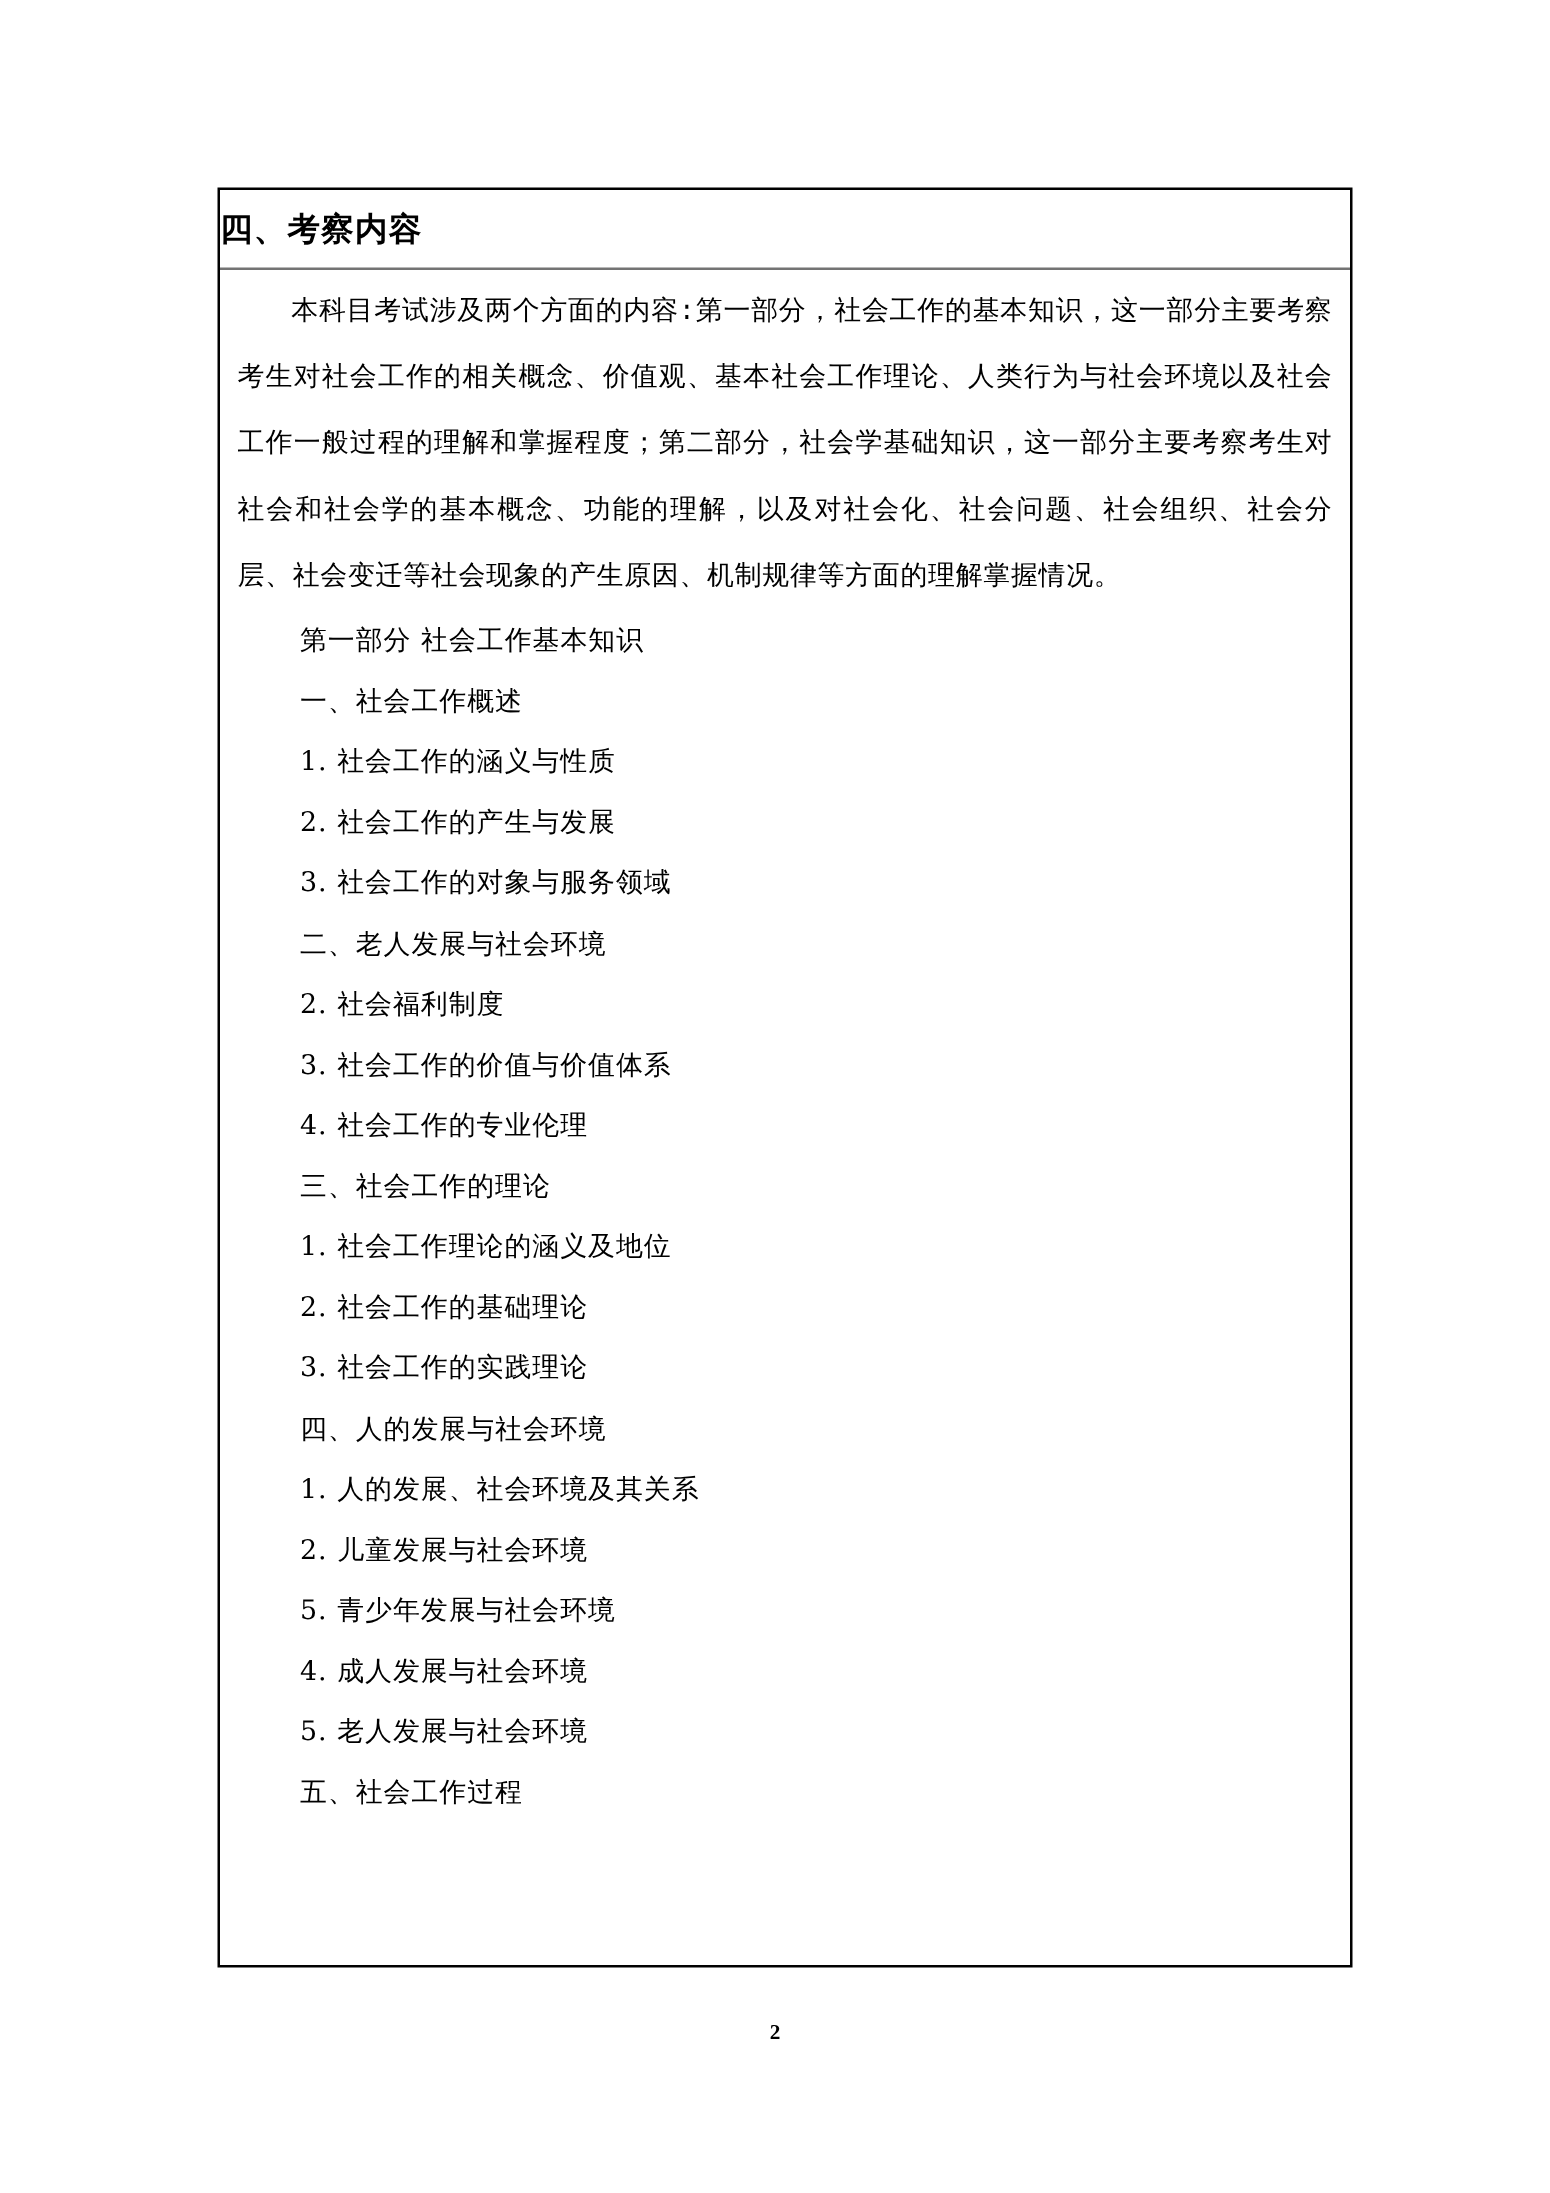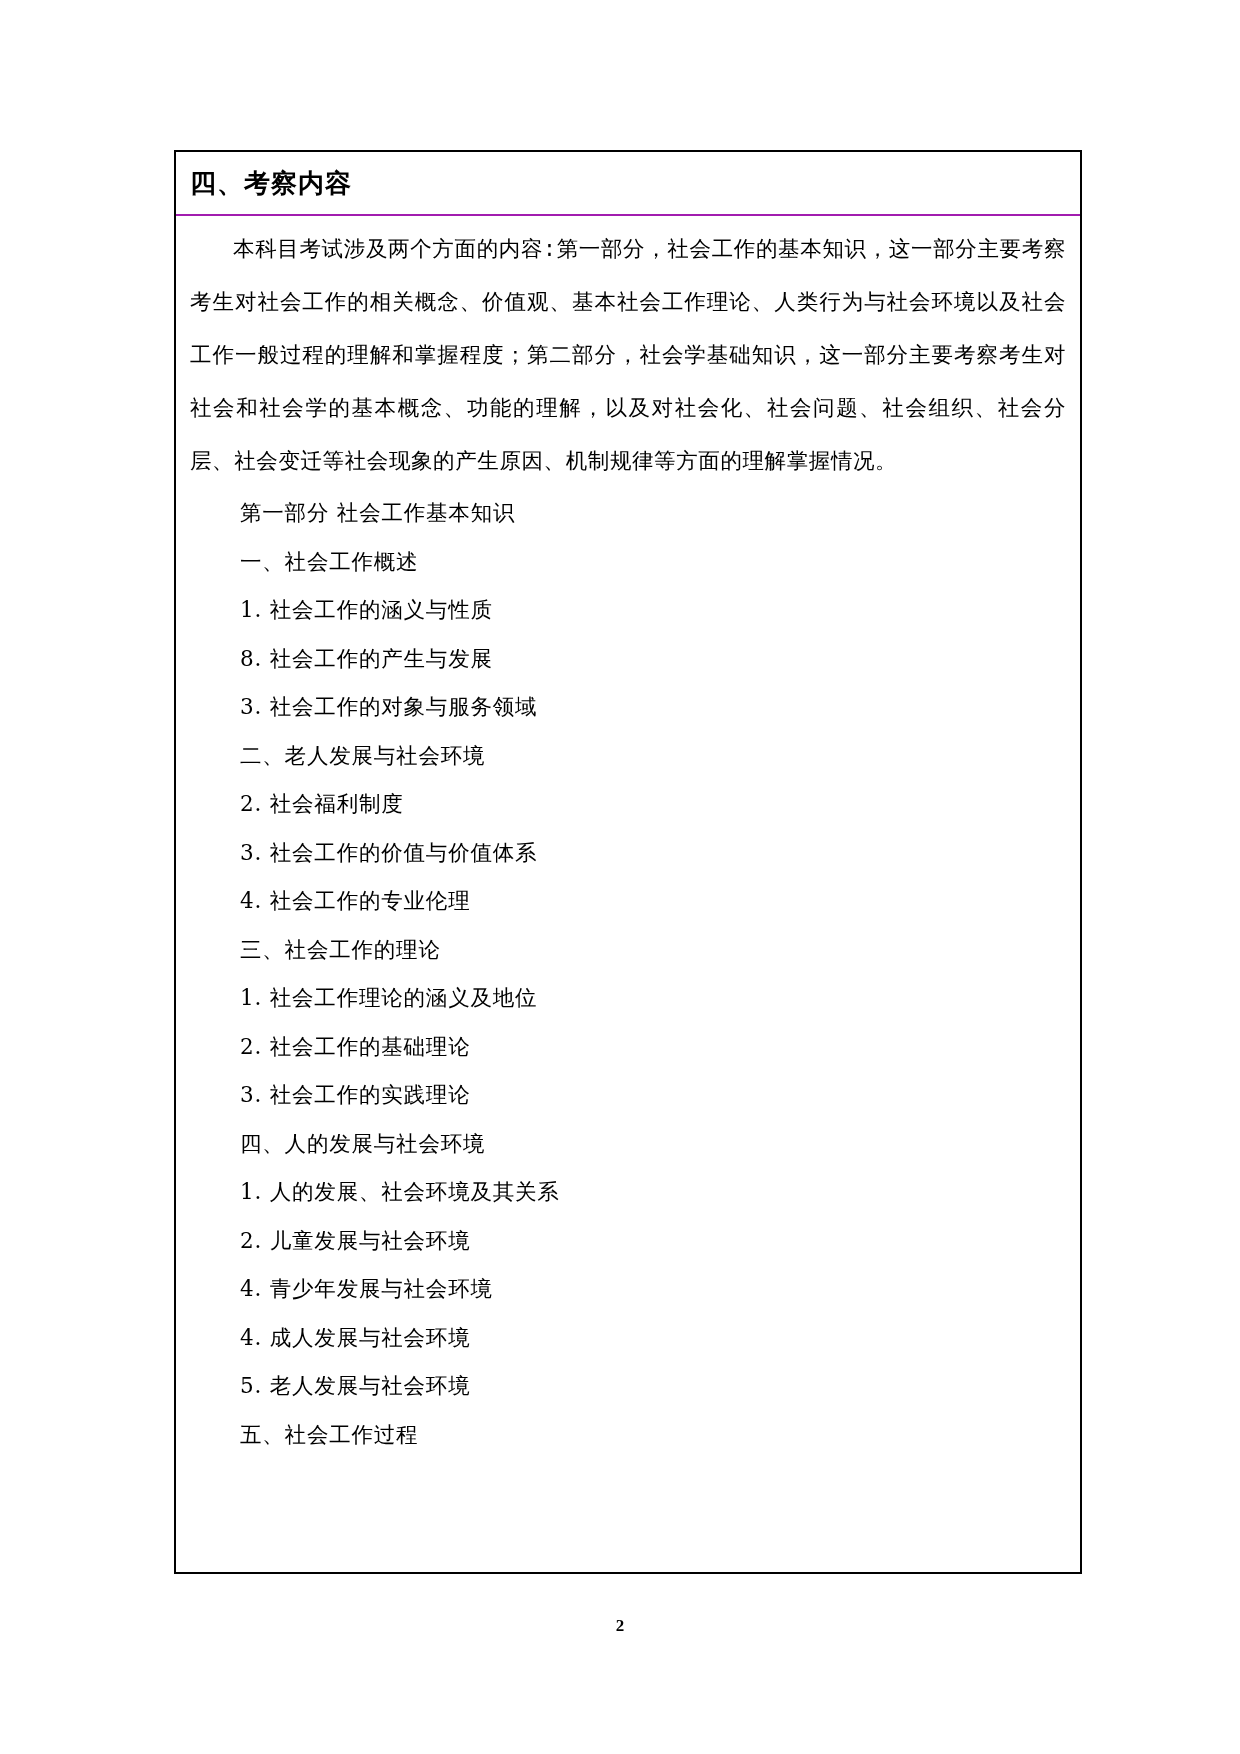--- a/index.html
+++ b/index.html
@@ -19,25 +19,24 @@
       position: absolute;
       left: 174px;
       top: 150px;
       width: 908px;
       height: 1424px;
       border: 2px solid #000000;
       box-sizing: border-box;
     }
     .heading-row {
       height: 64px;
-      border-bottom: 2px solid #a21caf;
+      border-bottom: 2px solid #737373;
       box-sizing: border-box;
       display: flex;
       align-items: center;
-      padding-left: 14px;
     }
     .heading {
       font-family: "DejaVu Sans", "Liberation Sans", sans-serif;
       font-weight: bold;
       font-size: 26px;
       letter-spacing: 1px;
     }
     .content {
       padding: 8px 14px 0 14px;
     }
@@ -79,34 +78,34 @@
 <div class="frame">
   <div class="heading-row">
     <span class="heading">四、考察内容</span>
   </div>
   <div class="content">
     <p class="intro">本科目考试涉及两个方面的内容:第一部分，社会工作的基本知识，这一部分主要考察考生对社会工作的相关概念、价值观、基本社会工作理论、人类行为与社会环境以及社会工作一般过程的理解和掌握程度；第二部分，社会学基础知识，这一部分主要考察考生对社会和社会学的基本概念、功能的理解，以及对社会化、社会问题、社会组织、社会分层、社会变迁等社会现象的产生原因、机制规律等方面的理解掌握情况。</p>
     <ul class="outline">
       <li>第一部分 社会工作基本知识</li>
       <li>一、社会工作概述</li>
       <li>1. 社会工作的涵义与性质</li>
-      <li>8. 社会工作的产生与发展</li>
+      <li>2. 社会工作的产生与发展</li>
       <li>3. 社会工作的对象与服务领域</li>
       <li>二、老人发展与社会环境</li>
       <li>2. 社会福利制度</li>
       <li>3. 社会工作的价值与价值体系</li>
       <li>4. 社会工作的专业伦理</li>
       <li>三、社会工作的理论</li>
       <li>1. 社会工作理论的涵义及地位</li>
       <li>2. 社会工作的基础理论</li>
       <li>3. 社会工作的实践理论</li>
       <li>四、人的发展与社会环境</li>
       <li>1. 人的发展、社会环境及其关系</li>
       <li>2. 儿童发展与社会环境</li>
-      <li>4. 青少年发展与社会环境</li>
+      <li>5. 青少年发展与社会环境</li>
       <li>4. 成人发展与社会环境</li>
       <li>5. 老人发展与社会环境</li>
       <li>五、社会工作过程</li>
     </ul>
   </div>
 </div>
 
 <div class="page-number">2</div>
 
 </body></html>

